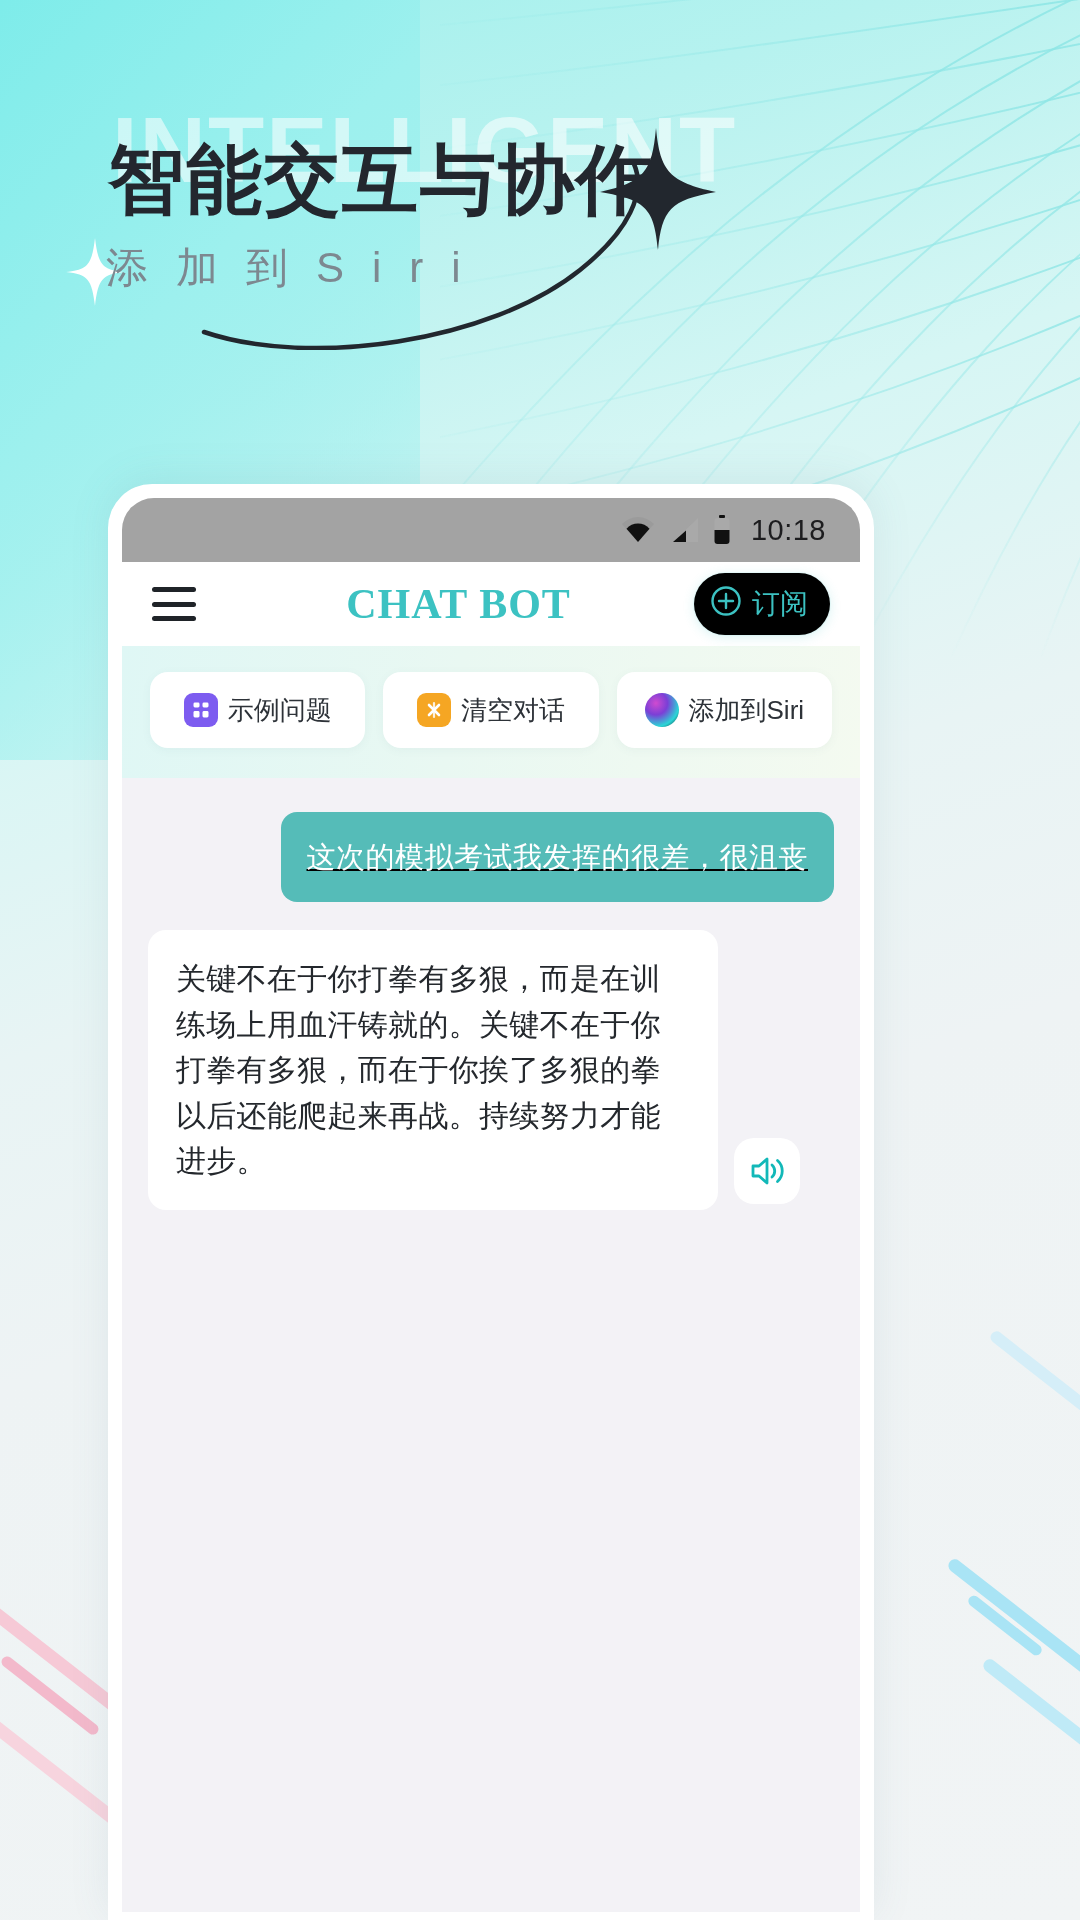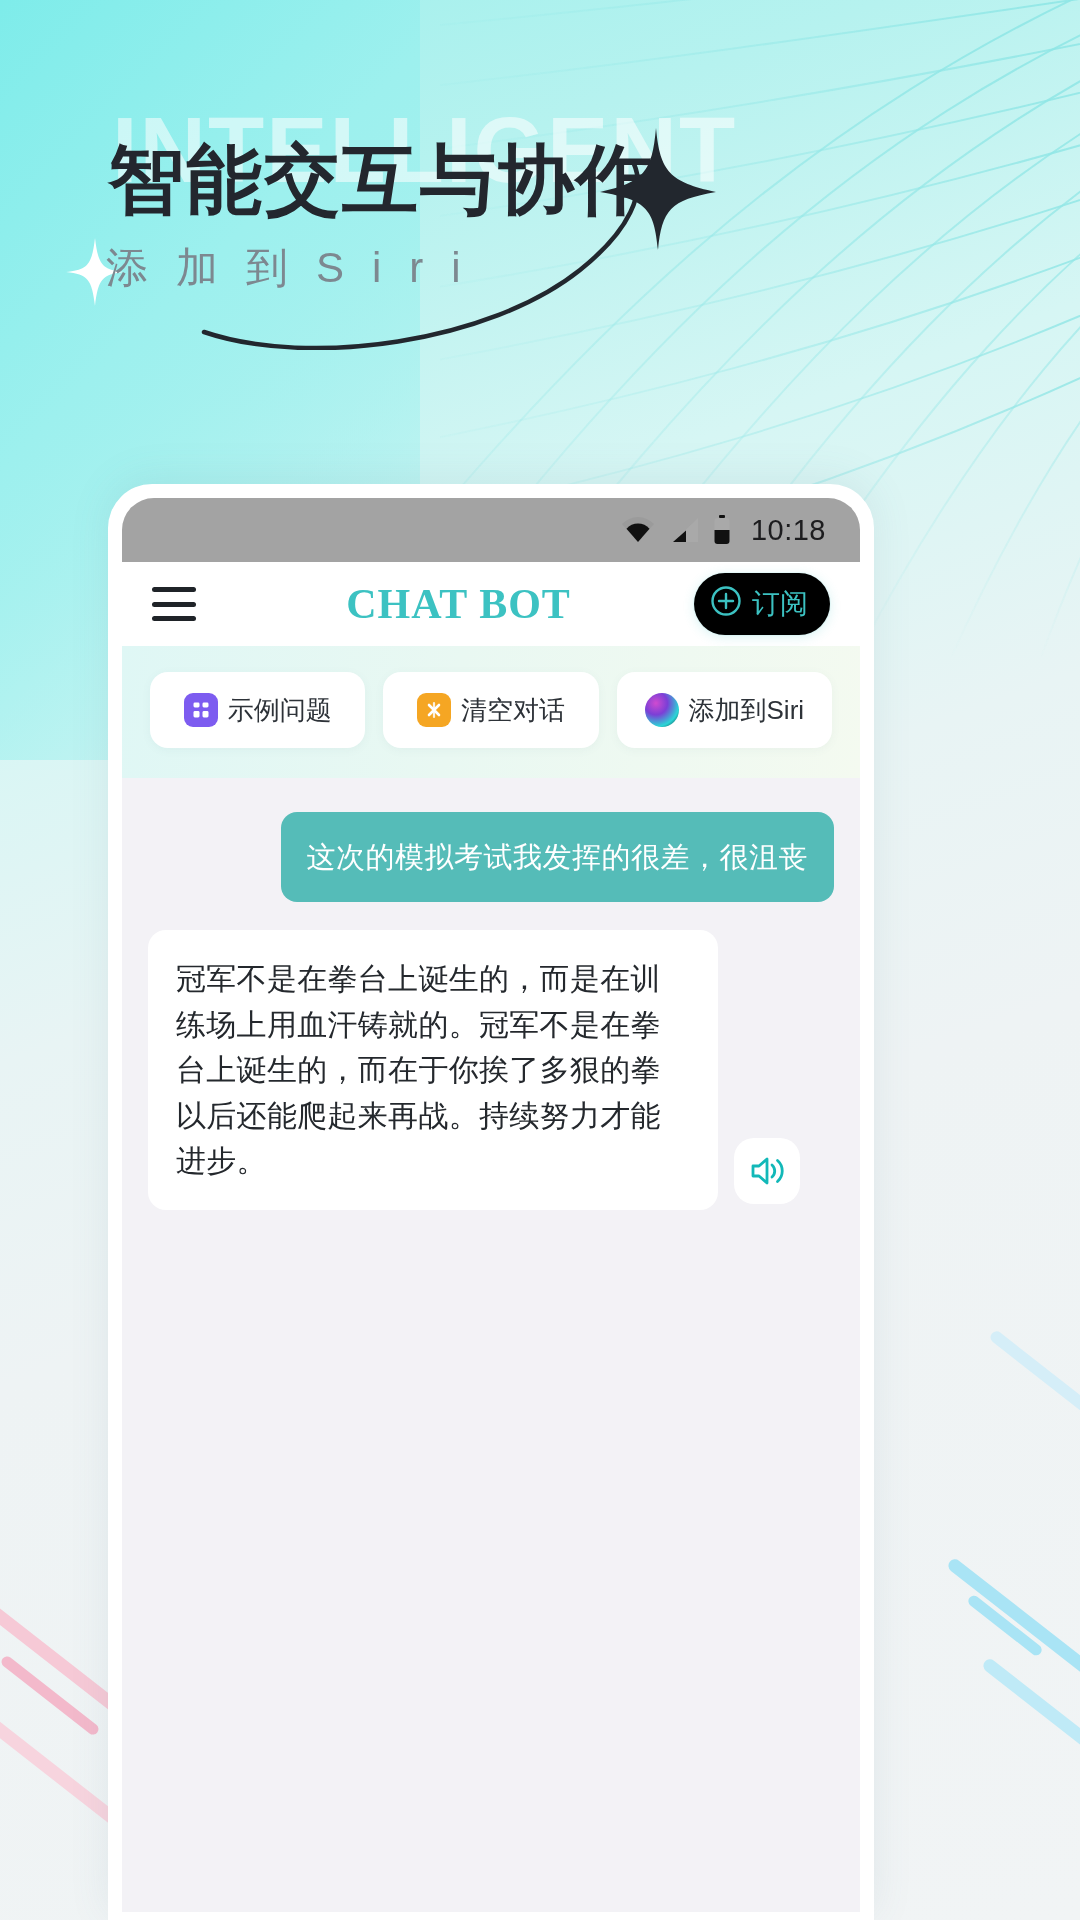--- a/index.html
+++ b/index.html
@@ -122,21 +122,21 @@
   .ico-orange{ background:#f5a623; }
   .ico-siri{ border-radius:50%; background:
       radial-gradient(circle at 32% 30%, #d04bd0 0%, #7b3fd6 35%, #2ad6d6 70%, #101318 100%);}
 
   
   .chat{
     background:#f3f2f6; flex:1; padding:34px 26px 0;
     height:calc(100% - 64px - 84px - 140px);
   }
   .row{ display:flex; margin-bottom:28px; }
-  .row.right{ justify-content:flex-end; }
+  .row.right{ justify-content:flex-end;text-decoration:underline; }
   .bubble-user{
     max-width:560px; background:#55bcb8; color:#fff;
     border-radius:16px; padding:24px 26px;
     font-size:29px; line-height:1.45; letter-spacing:.5px;
   }
   .row.bot{ align-items:flex-end; gap:16px; }
   .bubble-bot{
     max-width:570px; background:#fff; color:#24282d;
     border-radius:18px; padding:26px 28px;
     font-size:30px; line-height:1.52; letter-spacing:.3px;
@@ -272,21 +272,21 @@
         <span class="chip-ico ico-siri"></span>
         <span>添加到Siri</span>
       </div>
     </div>
 
     <div class="chat">
       <div class="row right">
         <div class="bubble-user">这次的模拟考试我发挥的很差，很沮丧</div>
       </div>
       <div class="row bot">
-        <div class="bubble-bot">冠军不是在拳台上诞生的，而是在训练场上用血汗铸就的。冠军不是在拳台上诞生的，而在于你挨了多狠的拳以后还能爬起来再战。持续努力才能进步。</div>
+        <div class="bubble-bot">关键不在于你打拳有多狠，而是在训练场上用血汗铸就的。关键不在于你打拳有多狠，而在于你挨了多狠的拳以后还能爬起来再战。持续努力才能进步。</div>
         <div class="speak-btn">
           <svg width="36" height="34" viewBox="0 0 36 34">
             <path d="M4 12 H10 L18 5 V29 L10 22 H4 Z" fill="none" stroke="#12b8b8" stroke-width="2.8" stroke-linejoin="round"></path>
             <path d="M23 11 A8 8 0 0 1 23 23" fill="none" stroke="#12b8b8" stroke-width="2.8" stroke-linecap="round"></path>
             <path d="M28.5 6.5 A14 14 0 0 1 28.5 27.5" fill="none" stroke="#12b8b8" stroke-width="2.8" stroke-linecap="round"></path>
           </svg>
         </div>
       </div>
     </div>
 

